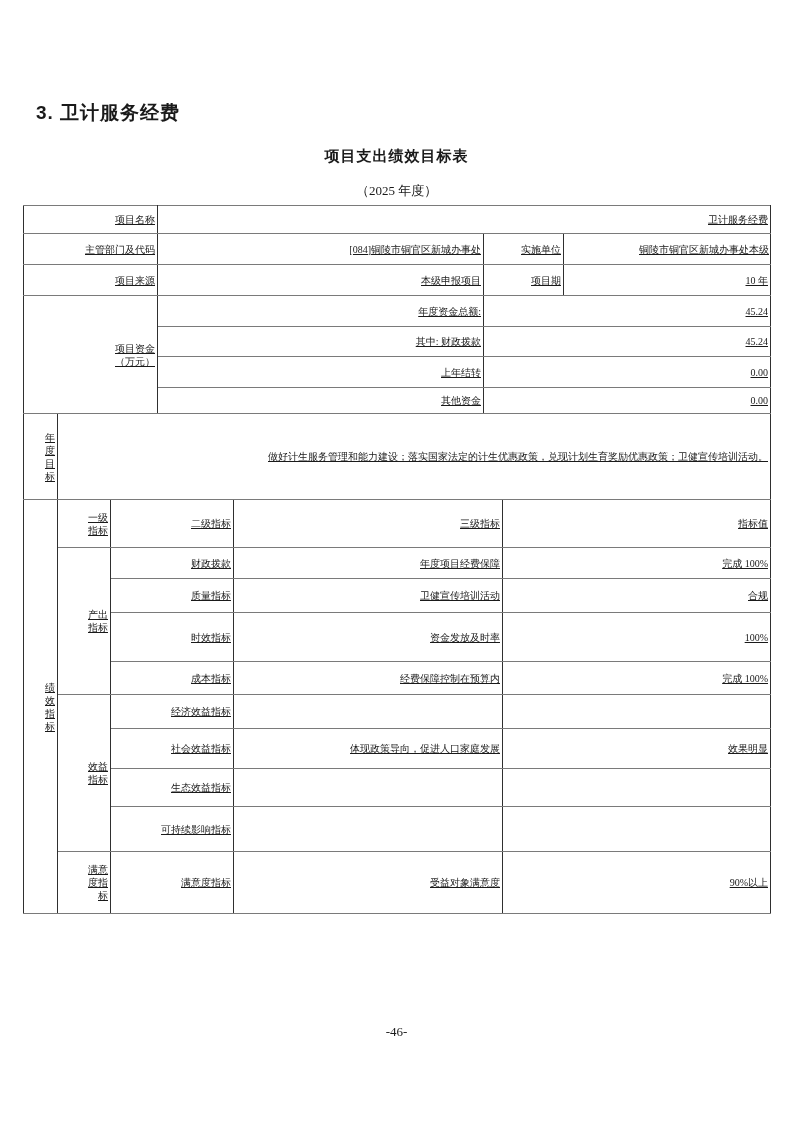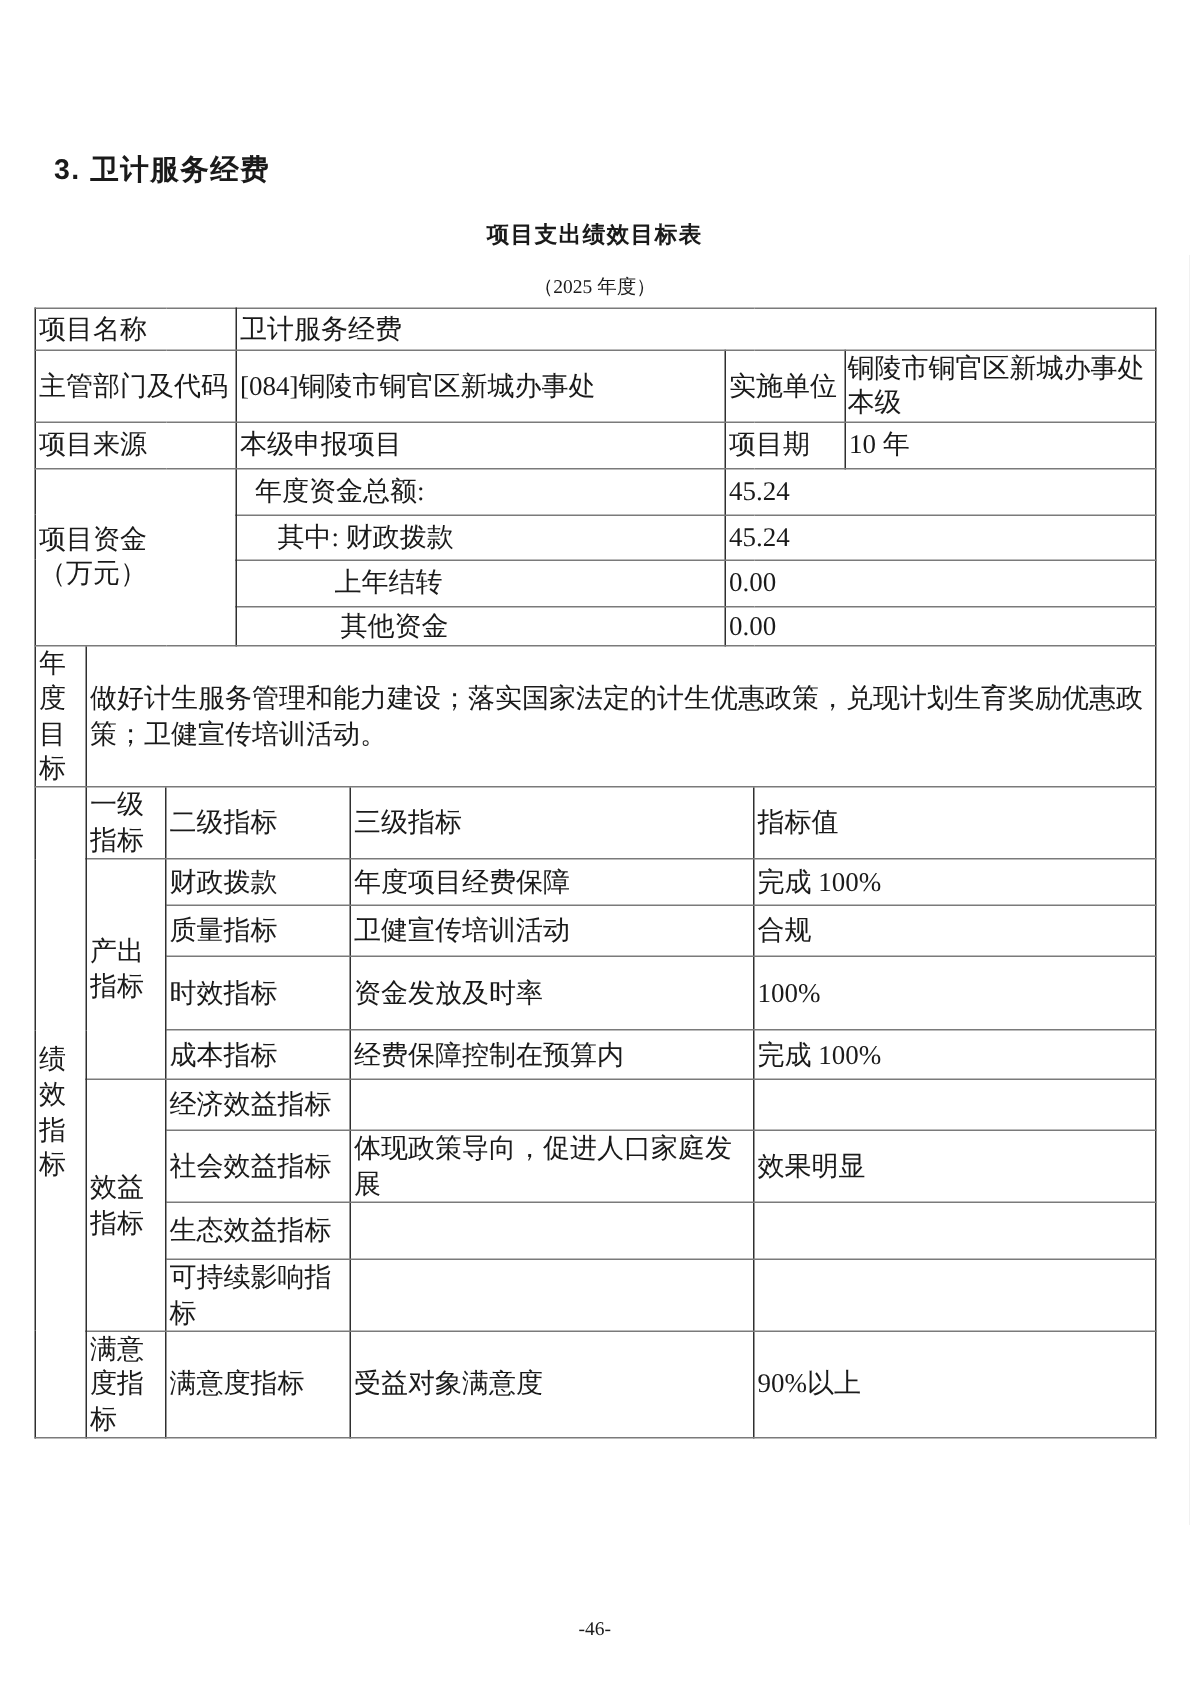--- a/index.html
+++ b/index.html
@@ -23,36 +23,37 @@
     font-size:13px;
   }
   table.perf{
     position:absolute;left:23px;top:205px;width:747px;
     border-collapse:collapse;table-layout:fixed;
     border:1px solid #2f2f2f;
   }
   table.perf td{
     border-top:1px solid #7a7a7a;border-bottom:1px solid #7a7a7a;
     border-left:1px solid #2f2f2f;border-right:1px solid #2f2f2f;
-    text-align:left;vertical-align:middle;
-    font-size:18px;line-height:1.3;padding:0 2px;
+    text-align:right;vertical-align:middle;
+    font-size:10px;line-height:1.3;padding:0 2px;
     overflow:hidden;
+    text-decoration:underline;
   }
   td.tl{text-align:left;}
   td.num{text-align:right;padding-right:8px;}
   .pl1{padding-left:12px !important;}
   .pl2{padding-left:27px !important;}
   .pl3{padding-left:65px !important;}
   .pl4{padding-left:69px !important;}
   td.pre{white-space:pre-line;}
   td.vtext{white-space:pre-line;line-height:19px;}
   td.vtext-tall{white-space:pre-line;line-height:29px;}
   td.goal{text-align:left;padding:0 2px 0 2px;line-height:1.5;}
   .page-number{
-    position:absolute;left:0;top:1078px;width:100%;text-align:center;
+    position:absolute;left:0;top:1024px;width:100%;text-align:center;
     font-size:13px;
   }
 </style>
 </head>
 <body>
 
 <div class="page">
 
   <div class="section-title">3. 卫计服务经费</div>
   <div class="table-title">项目支出绩效目标表</div>

